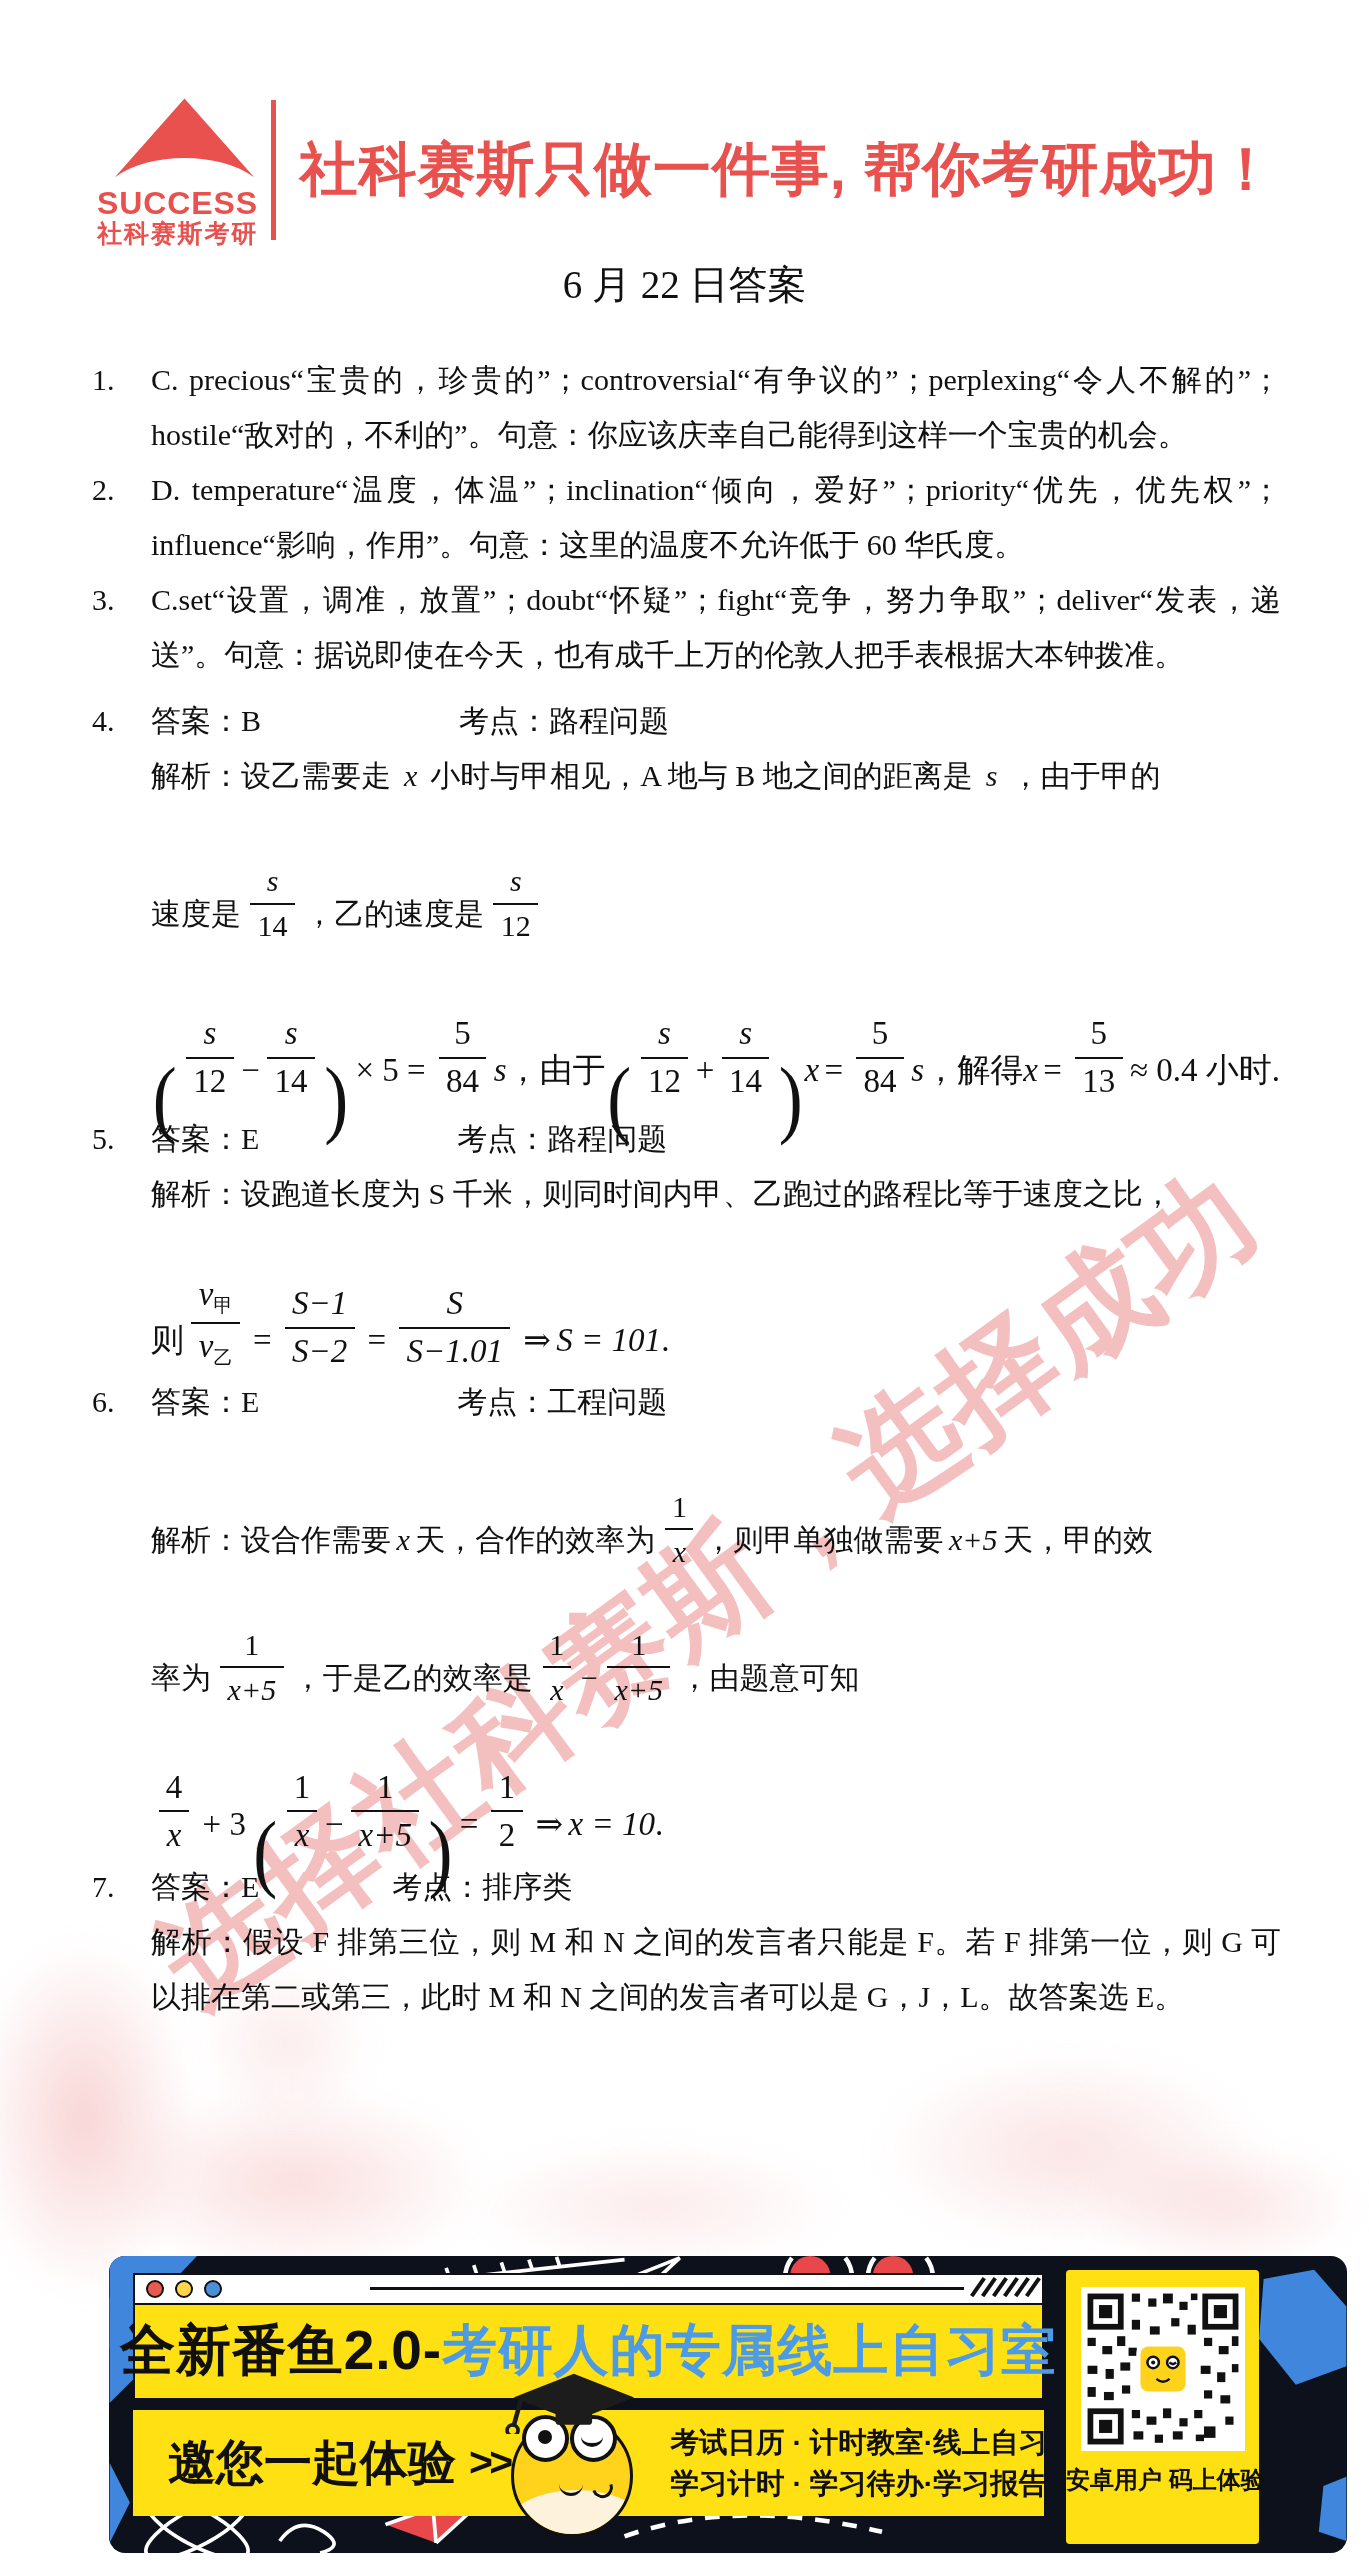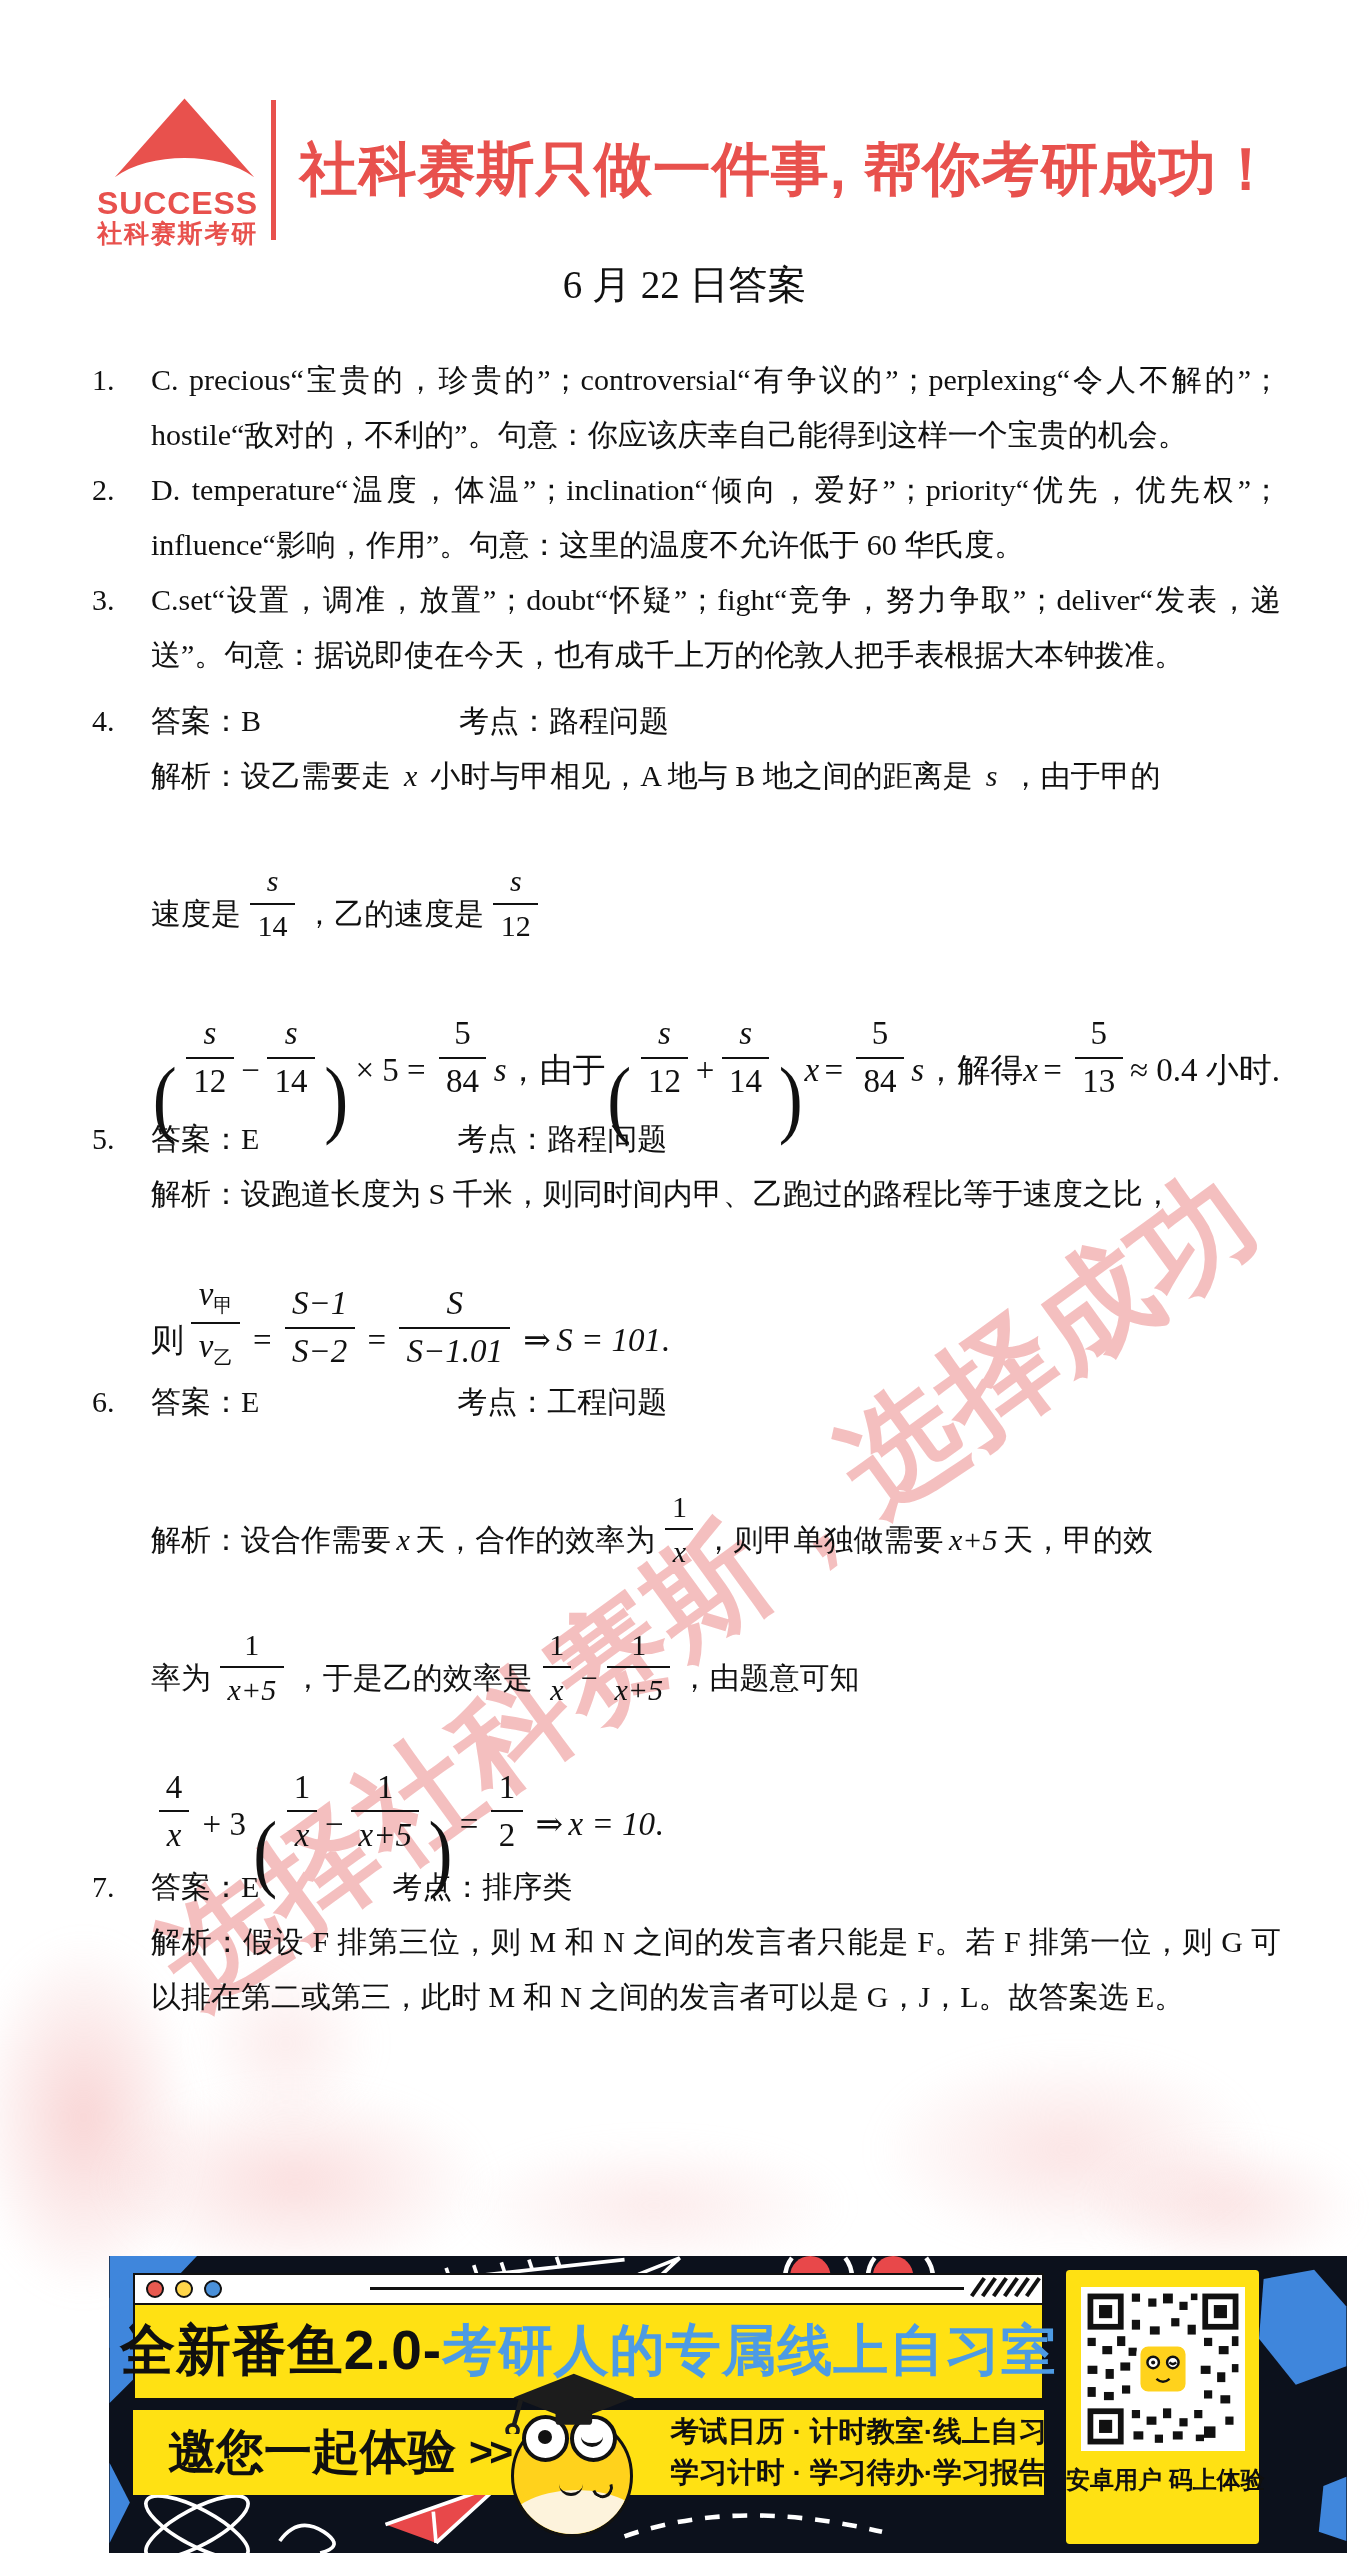--- a/index.html
+++ b/index.html
@@ -41,33 +41,33 @@
   .h150{height:138px;}.h160{height:147px;}.h170{height:157px;}
   .fr{display:inline-flex;flex-direction:column;align-items:center;vertical-align:middle;margin:0 9.2px;line-height:1;}
   .fr .n{padding:0 7.4px 6.4px;}
   .fr .d{border-top:2.8px solid #111;padding:6.4px 7.4px 0;}
   .formula{font-size:33px;}
   .formula .fr{margin:0 7.4px;}
   .bp{display:inline-block;font-size:72px;font-weight:400;line-height:0;transform:scaleY(1.2);margin:0 1.8px;}
   .vsub{font-size:19.3px;font-style:normal;vertical-align:-7.4px;}
   .mtok{margin:0 5.5px;}
   
-  .banner{position:absolute;left:109px;top:2256px;width:1238px;height:297px;background:#0c111c;z-index:3;overflow:hidden;}
+  .banner{position:absolute;left:109px;top:2256px;width:1238px;height:297px;background:#0c111c;z-index:3;overflow:hidden;border-radius:16px;}
   .deco{position:absolute;left:0;top:0;width:1238px;height:297px;z-index:1;}
   .bwindow{position:absolute;left:24px;top:16.6px;width:911px;z-index:2;}
   .bbar{position:relative;height:28px;background:#fff;border:2.8px solid #111;display:flex;align-items:center;}
   .dot{width:14px;height:14px;border-radius:50%;border:2.8px solid #111;margin-left:11px;flex:0 0 auto;}
   .bbar-line{position:absolute;left:235px;right:78px;top:12px;height:3.7px;background:#111;}
   .hatches{position:absolute;right:7.4px;top:1.8px;display:flex;}
   .hatch{width:3.7px;height:22px;background:#111;transform:rotate(35deg);margin-left:7.4px;}
   .strip1{height:93px;background:#ffe113;border:2.8px solid #111;border-top:none;display:flex;align-items:center;justify-content:center;}
   .headline{font-family:"Liberation Sans","DejaVu Sans",sans-serif;font-weight:900;font-size:55px;letter-spacing:0.9px;white-space:nowrap;}
   .hl-black{color:#101010;}
   .hl-blue{color:#4d9be4;}
-  .strip2{margin-top:10px;height:85px;background:#ffe113;display:flex;align-items:center;}
+  .strip2{margin-top:10px;height:106px;background:#ffe113;display:flex;align-items:center;}
   .invite{font-family:"Liberation Sans","DejaVu Sans",sans-serif;font-weight:900;font-size:48px;color:#101010;margin-left:35px;white-space:nowrap;}
   .arrows{font-family:"Liberation Sans","DejaVu Sans",sans-serif;font-weight:900;font-size:41px;color:#101010;margin-left:13px;letter-spacing:-3.7px;}
   .feats{margin-left:161px;font-family:"Liberation Sans","DejaVu Sans",sans-serif;font-weight:900;font-size:28.5px;color:#101010;line-height:41px;white-space:nowrap;}
   
   .mascot{position:absolute;left:393px;top:118px;width:140px;height:170px;z-index:4;}
   .m-face{position:absolute;left:9.2px;top:41px;width:116px;height:116px;border-radius:50%;background:#ffd21c;border:3.7px solid #111;overflow:hidden;}
   .m-belly{position:absolute;left:-11px;top:72px;width:147px;height:83px;border-radius:50%;background:#fdf3dc;}
   .m-eye{position:absolute;width:39px;height:39px;background:#fff;border:4.6px solid #111;border-radius:50%;top:41px;z-index:2;}
   .m-eye.l{left:20px;}
   .m-eye.r{left:68px;}

